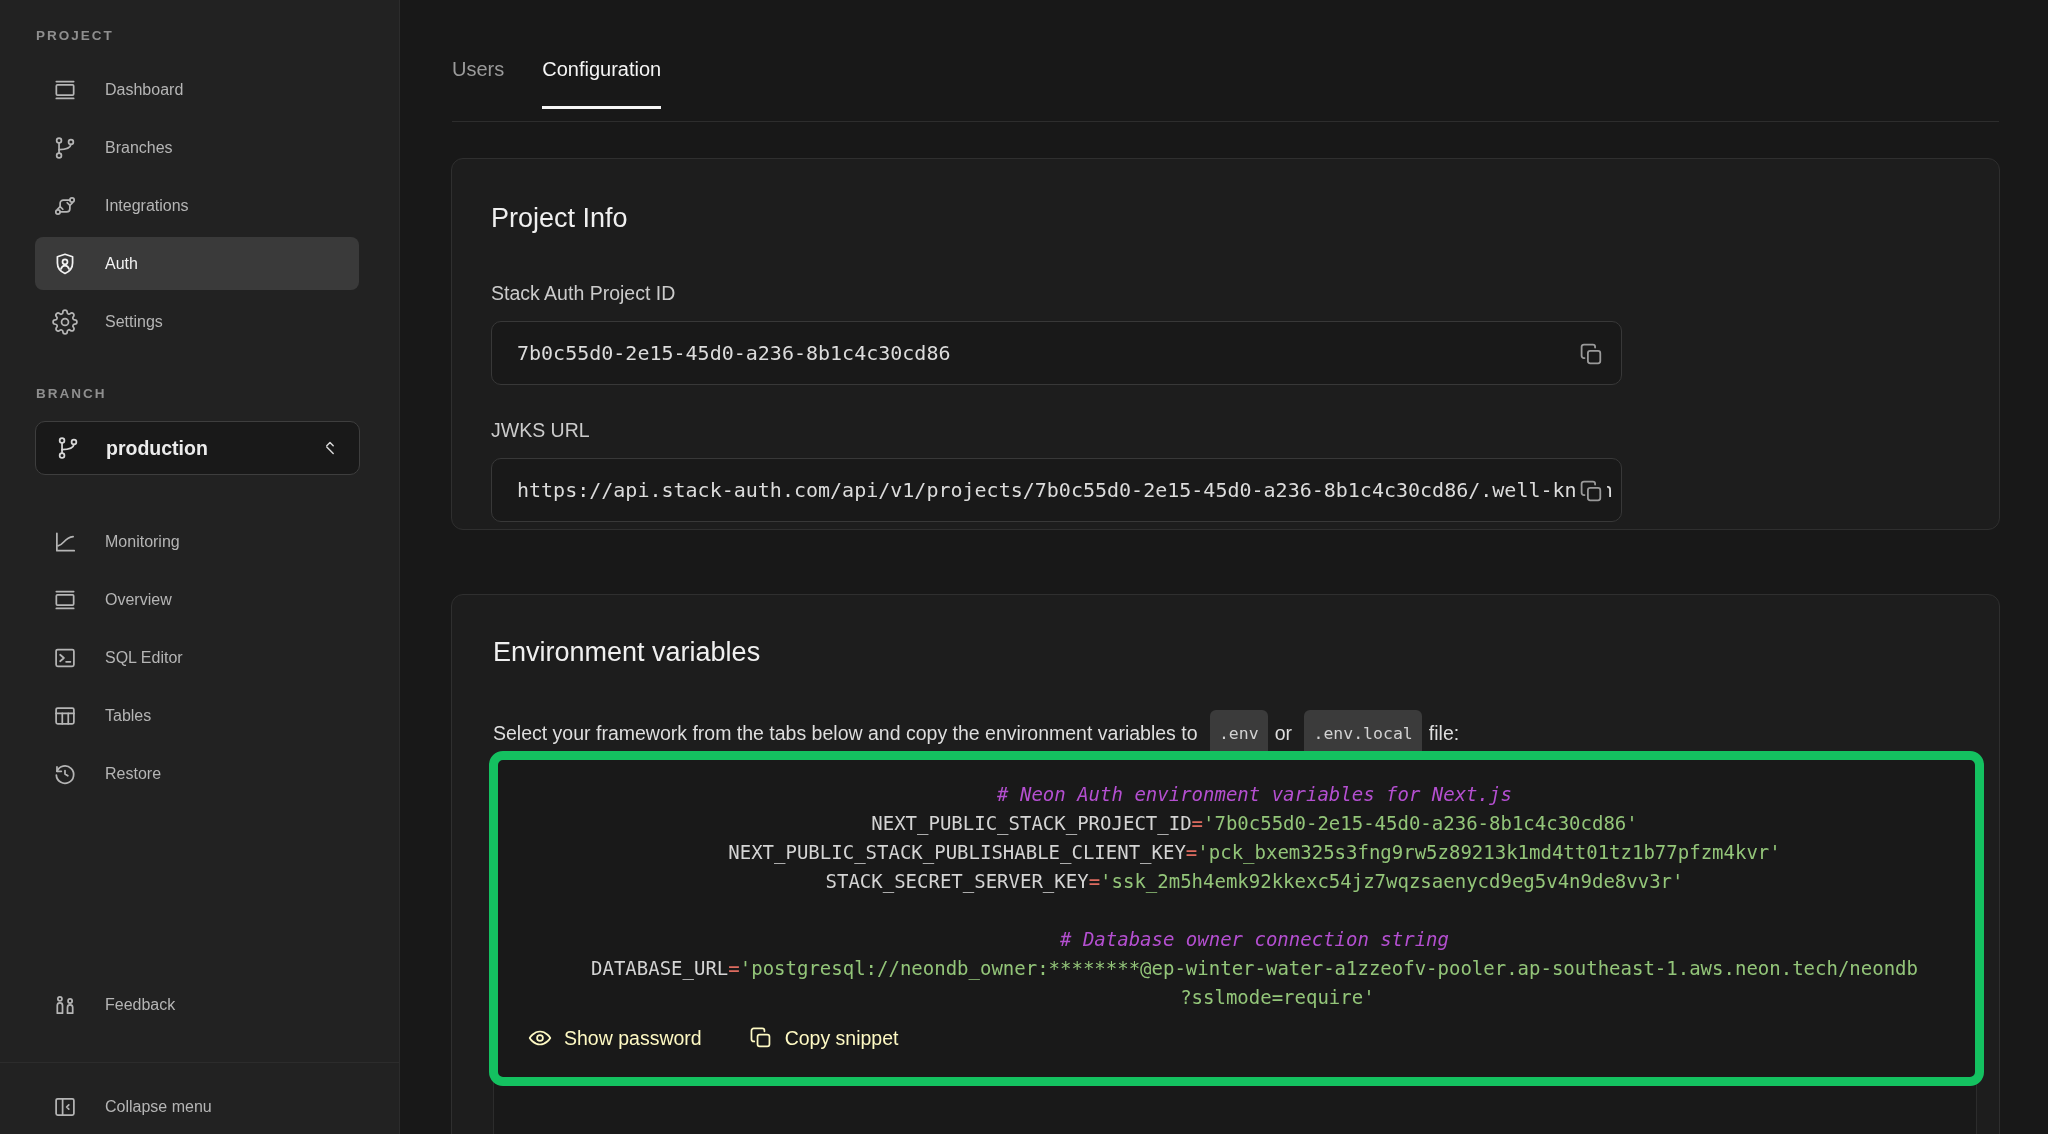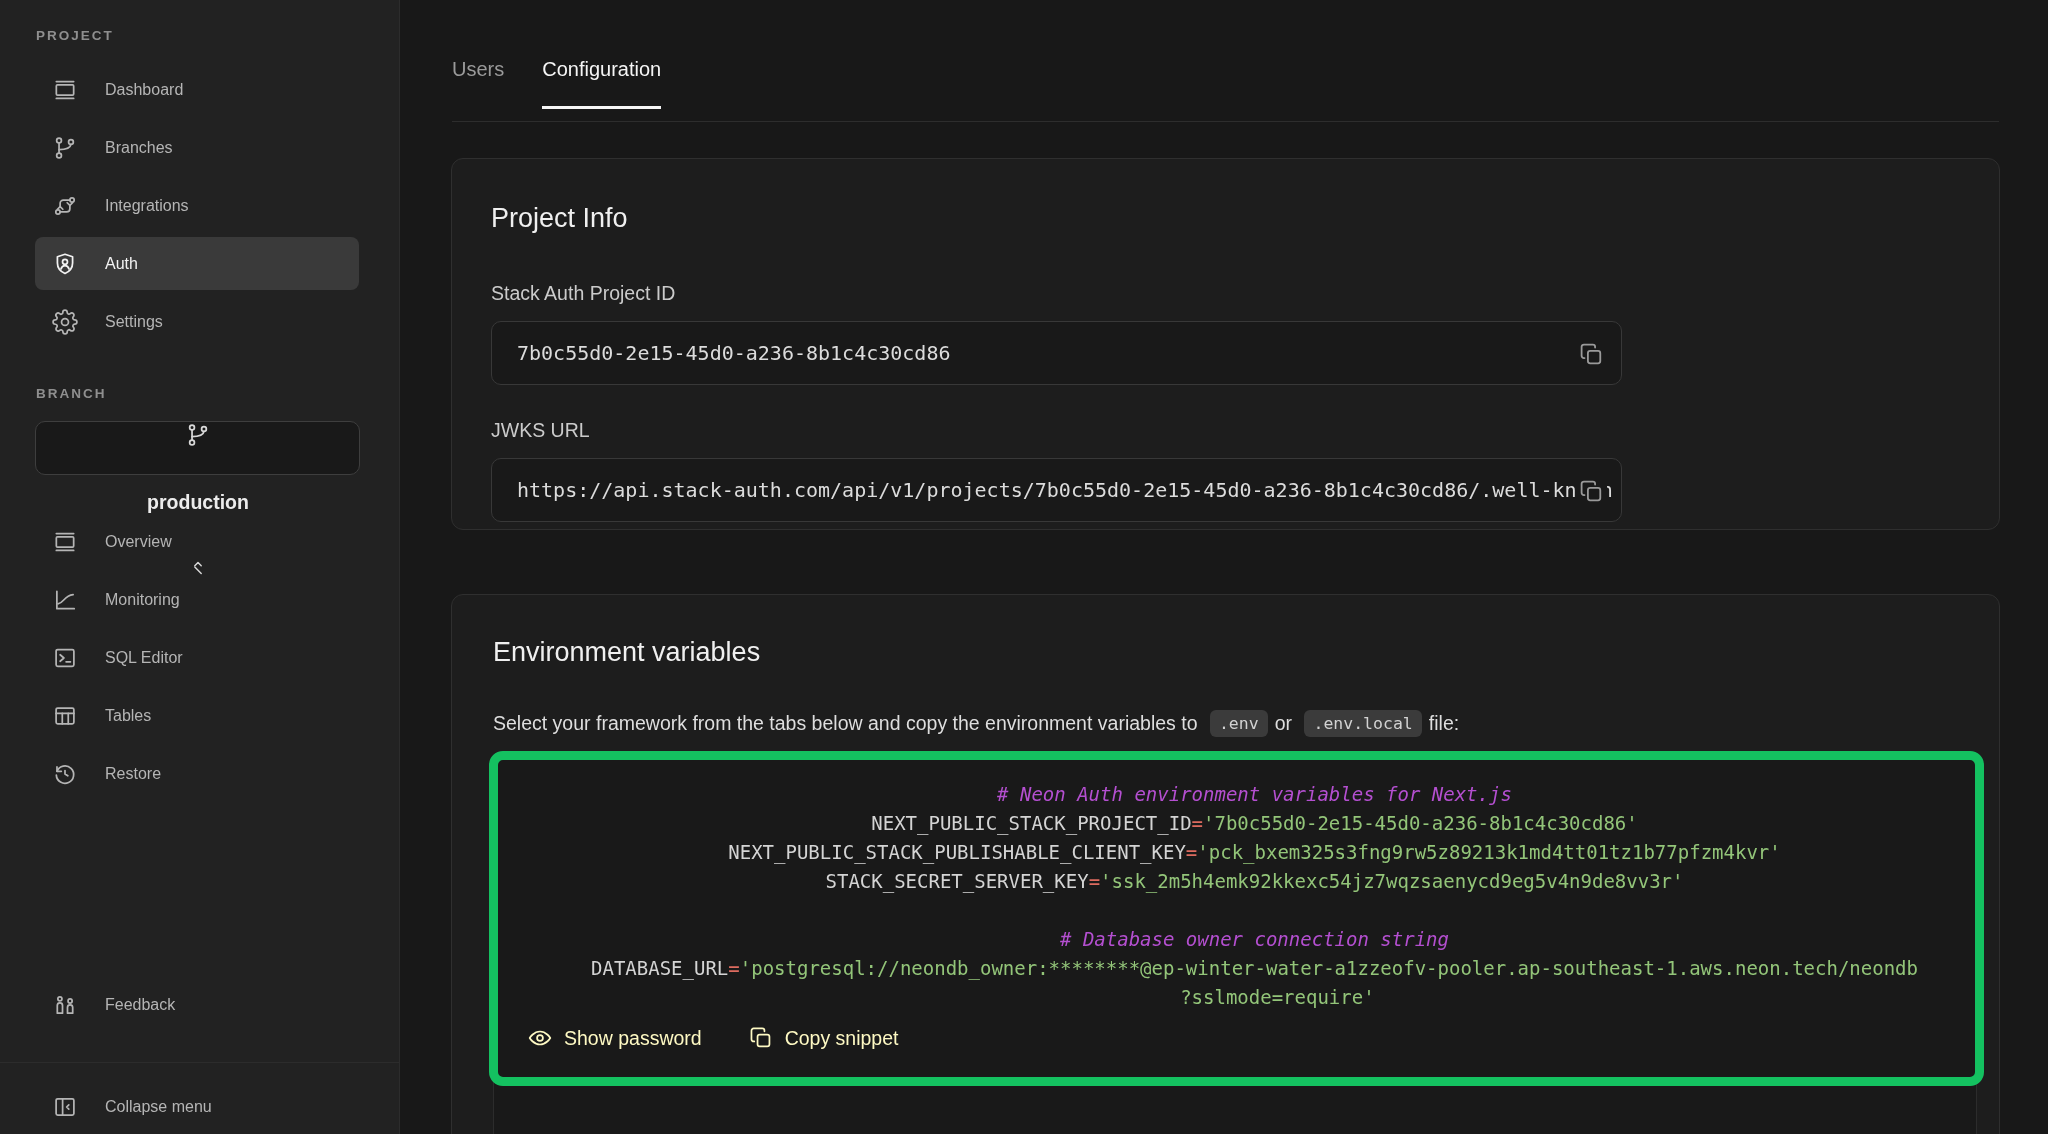--- a/index.html
+++ b/index.html
@@ -14,21 +14,21 @@
                    letter-spacing:2px; color:#8f8f8f; }
   .section-label.branch { margin-top:38px; }
   .nav-item { margin:0 40px 5px 35px; height:53px; border-radius:8px;
               display:flex; align-items:center; padding-left:17px; gap:27px;
               color:#b5b5b5; font-size:16px; cursor:pointer; }
   .nav-item.active { background:#3a3a3a; color:#f2f2f2; }
   .nav-item .icon, .action-item .icon { display:flex; align-items:center; justify-content:center; }
   .nav-item svg { width:26px; height:26px; }
   .branch-select { margin:6px 39px 40px 35px; height:54px; border:1px solid #3e3e3e;
                    border-radius:10px; background:#191919; display:flex; align-items:center;
-                   padding:0 18px 0 19px; gap:43px; cursor:pointer;flex-direction:column; }
+                   padding:0 18px 0 19px; gap:25px; cursor:pointer; }
   .branch-select svg { width:26px; height:26px; }
   .branch-select .value { flex:1; color:#ececec; font-size:19.5px; font-weight:700; }
   .branch-select .chev svg { width:22px; height:22px; }
   .sidebar-divider { position:absolute; left:0; top:1062px; width:400px; height:1px; background:#2c2c2c; }
   .feedback-pos { position:absolute; left:0; top:978px; width:400px; }
   .collapse-pos { position:absolute; left:0; top:1080px; width:400px; }
 
   
   .main { position:absolute; left:401px; top:0; width:1647px; height:1134px; background:#181818; }
   .page-tabs { position:absolute; left:51px; top:58px; display:flex; gap:38px; }
@@ -50,21 +50,21 @@
   .field-value { display:block; line-height:62px; padding:0 55px 0 25px; overflow:hidden;
                  white-space:nowrap; font-family:"DejaVu Sans Mono", monospace;
                  font-size:20px; color:#dcdcdc; }
   .copy-btn { position:absolute; right:14px; top:16px; width:32px; height:32px;
               display:flex; align-items:center; justify-content:center; color:#9a9a9a;
               background:#191919; cursor:pointer; }
   .copy-btn svg { width:27px; height:27px; }
 
   .env-desc { margin-top:42px; font-size:19.5px; color:#dedede; display:flex; align-items:center; flex-wrap:wrap; }
   .env-desc .chip { font-family:"DejaVu Sans Mono", monospace; font-size:16.5px; color:#d2d2d2;
-                    background:#3b3b3b; border-radius:6px; padding:4px 9px; margin:0 7px; }
+                    background:#3b3b3b; border-radius:6px; padding:14px 9px; margin:0 7px; }
 
   .snippet-panel { position:absolute; left:41px; top:163px; width:1484px; height:436px;
                    background:#191919; border:1px solid #2c2c2c; border-radius:10px; overflow:hidden; }
   .fw-tabs { display:flex; gap:41px; padding:26px 0 0 39px; border-bottom:1px solid #2c2c2c; }
   .fw-tab { font-size:19.5px; color:#8f8f8f; padding-bottom:22px; border-bottom:3px solid transparent;
             margin-bottom:-1px; cursor:pointer; }
   .fw-tab.active { color:#fafafa; border-bottom-color:#fafafa; }
   .code-block { padding:21px 0 0 39px; font-family:"DejaVu Sans Mono", monospace;
                 font-size:19px; line-height:29px; white-space:pre; }
   .code-line { height:29px;text-align:center; }
@@ -163,35 +163,35 @@
           <svg viewBox="0 0 24 24" fill="none" stroke="currentColor" stroke-width="1.6" stroke-linecap="round" stroke-linejoin="round">
             <path d="M8.5 9.5L12 6l3.5 3.5"></path>
             <path d="M8.5 14.5L12 18l3.5 3.5" transform="translate(0,-3.5)"></path>
           </svg>
         </span>
     </div>
     <nav id="branch-nav">
         <div class="nav-item">
           <span class="icon">
             <svg viewBox="0 0 24 24" fill="none" stroke="currentColor" stroke-width="1.6" stroke-linecap="round" stroke-linejoin="round">
+              <path d="M4.5 4v16h16"></path>
+              <path d="M5.5 15.5c5.5-.5 5.5-7.5 14-8.5"></path>
+            </svg>
+          </span>
+          <span>Monitoring</span>
+        </div>
+        <div class="nav-item">
+          <span class="icon">
+            <svg viewBox="0 0 24 24" fill="none" stroke="currentColor" stroke-width="1.6" stroke-linecap="round" stroke-linejoin="round">
               <path d="M4 4.2h16"></path>
               <rect x="4" y="7.2" width="16" height="9.6" rx="1"></rect>
               <path d="M4 19.8h16"></path>
             </svg>
           </span>
           <span>Overview</span>
-        </div>
-        <div class="nav-item">
-          <span class="icon">
-            <svg viewBox="0 0 24 24" fill="none" stroke="currentColor" stroke-width="1.6" stroke-linecap="round" stroke-linejoin="round">
-              <path d="M4.5 4v16h16"></path>
-              <path d="M5.5 15.5c5.5-.5 5.5-7.5 14-8.5"></path>
-            </svg>
-          </span>
-          <span>Monitoring</span>
         </div>
         <div class="nav-item">
           <span class="icon">
             <svg viewBox="0 0 24 24" fill="none" stroke="currentColor" stroke-width="1.6" stroke-linecap="round" stroke-linejoin="round">
               <rect x="3.8" y="4.2" width="16.4" height="15.6" rx="1.5"></rect>
               <path d="M7.5 9l3.5 3-3.5 3"></path>
               <path d="M13 15.5h4"></path>
             </svg>
           </span>
           <span>SQL Editor</span>

